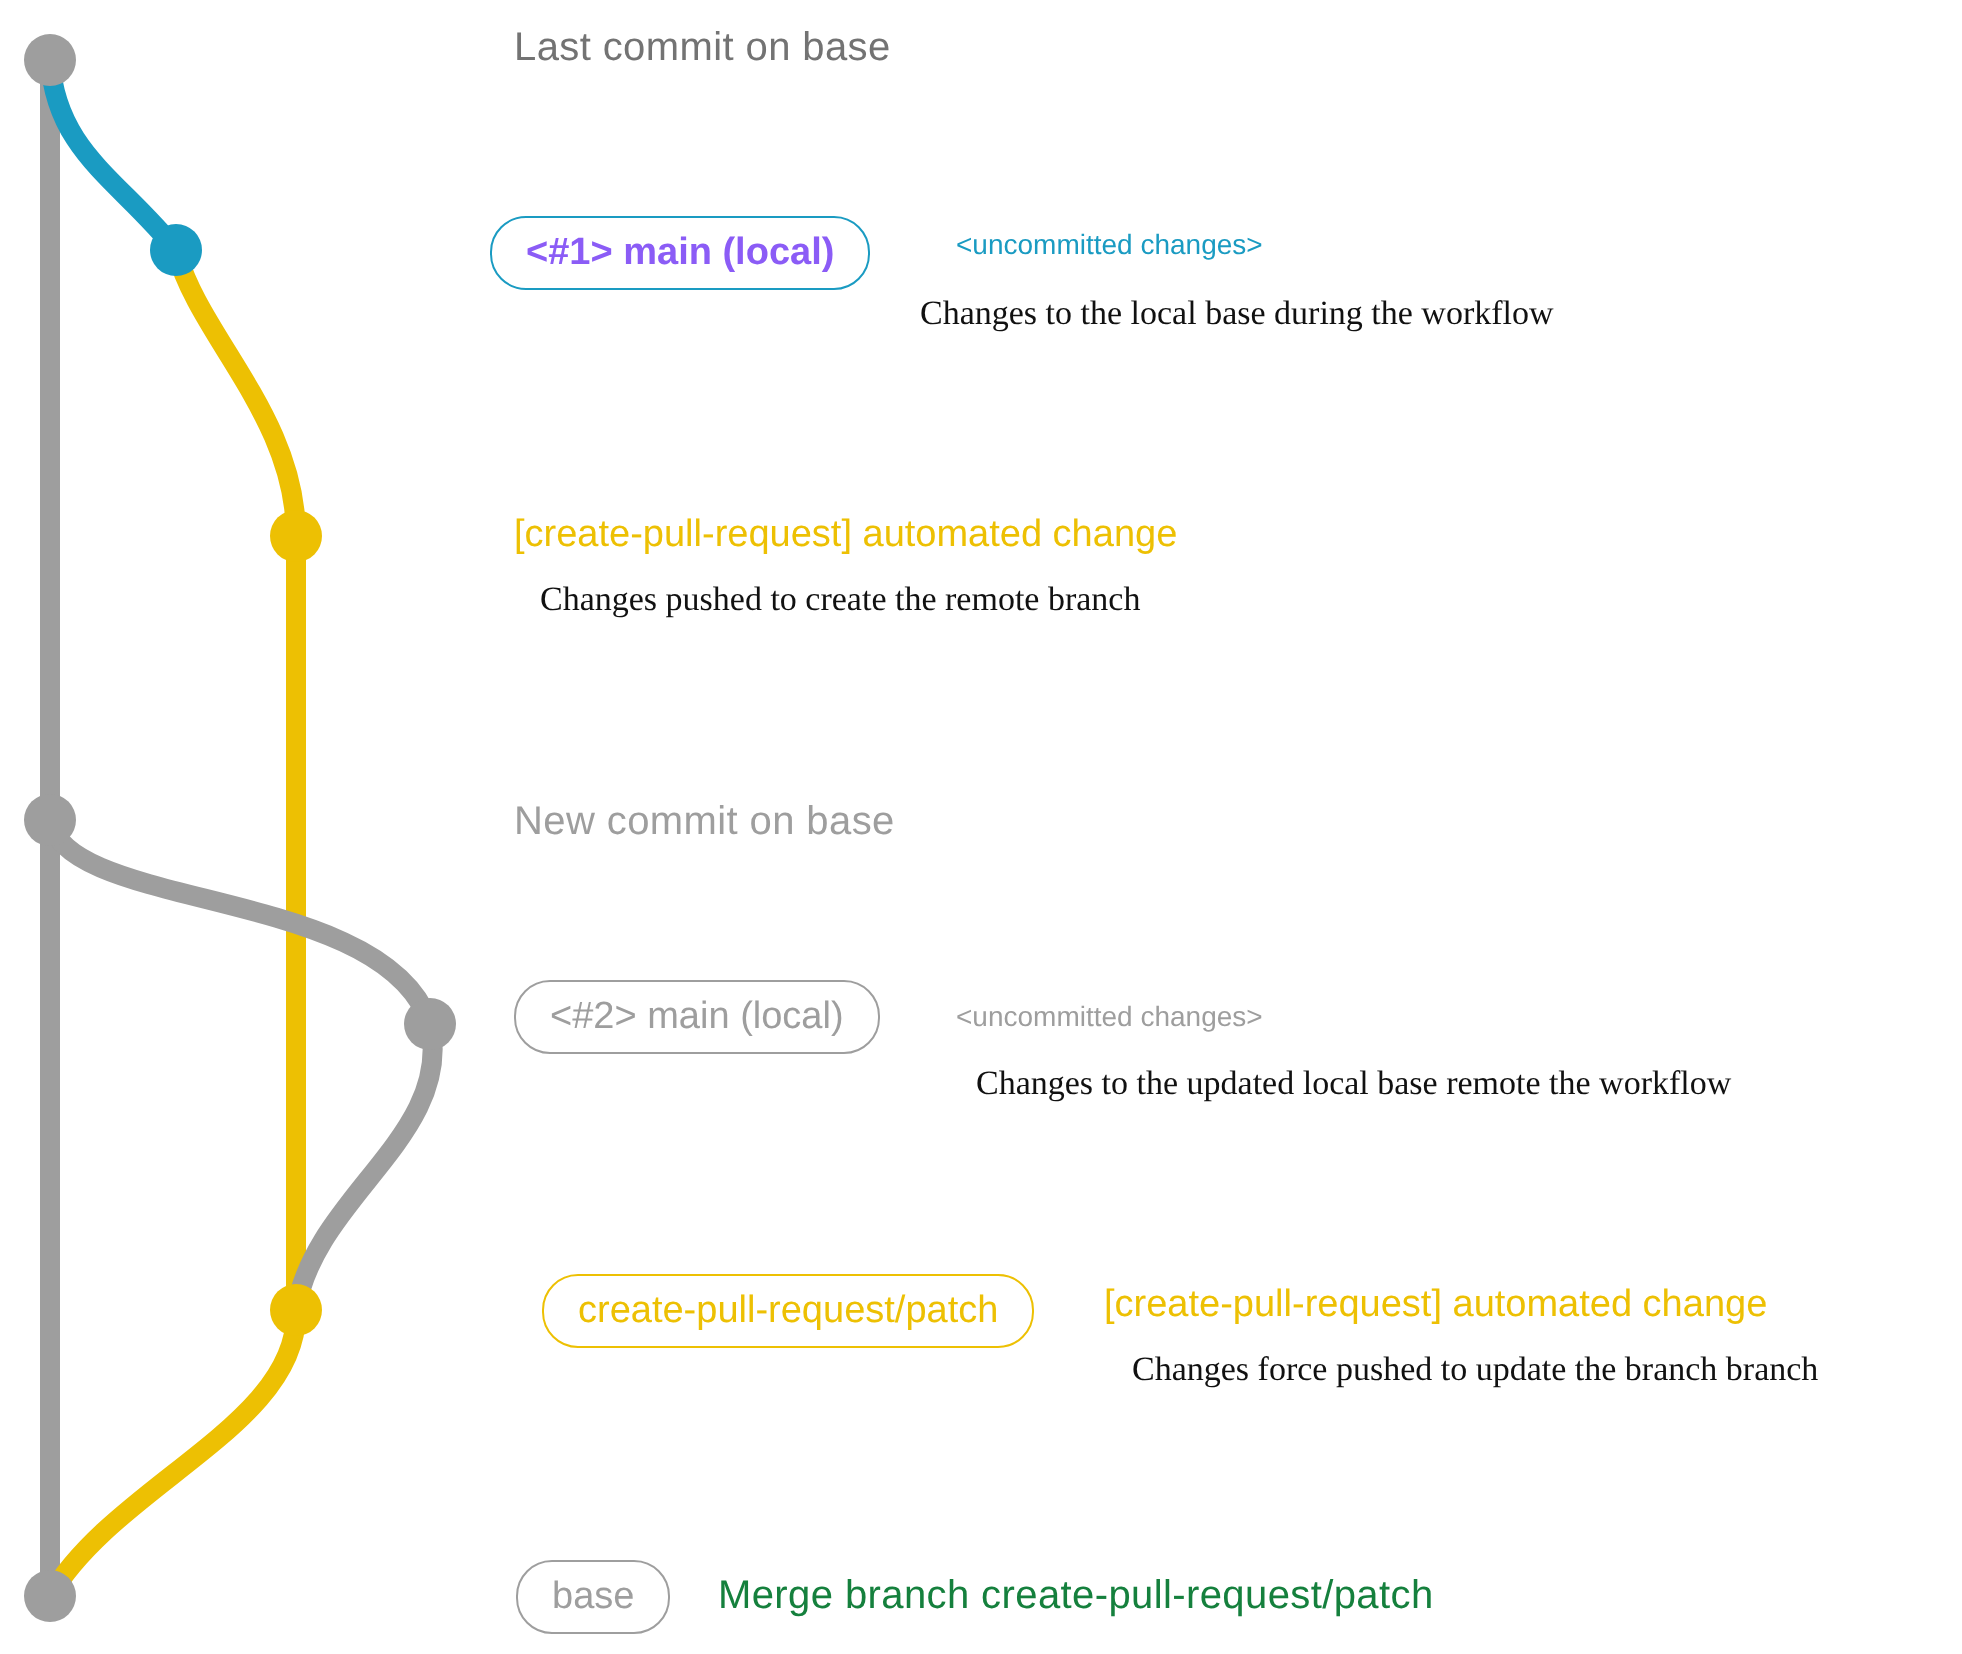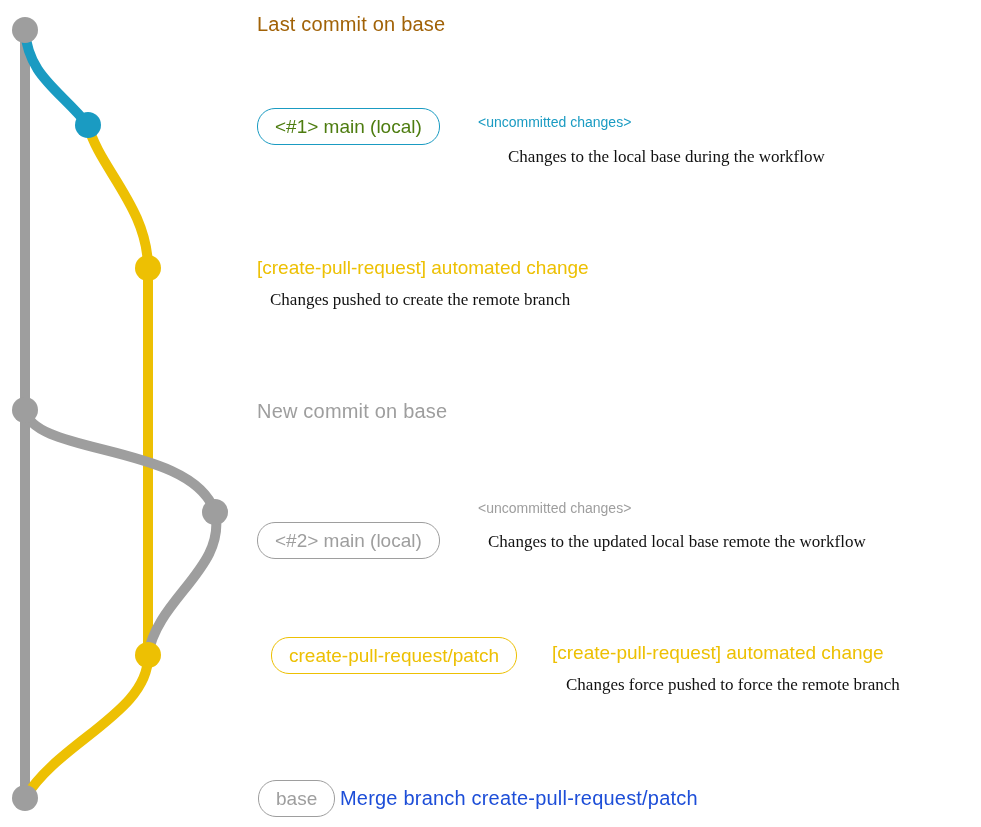--- a/index.html
+++ b/index.html
@@ -52,35 +52,35 @@
 
     <circle cx="25" cy="30" r="13" fill="#9e9e9e"></circle>
     <circle cx="88" cy="125" r="13" fill="#1a9bc2"></circle>
     <circle cx="148" cy="268" r="13" fill="#edc003"></circle>
     <circle cx="25" cy="410" r="13" fill="#9e9e9e"></circle>
     <circle cx="215" cy="512" r="13" fill="#9e9e9e"></circle>
     <circle cx="148" cy="655" r="13" fill="#edc003"></circle>
     <circle cx="25" cy="798" r="13" fill="#9e9e9e"></circle>
   </svg>
 
-  <div class="lbl h-label" style="left: 257px; top: 13px; color: #a16207;">Last commit on base</div>
+  <div class="lbl h-label" style="left: 257px; top: 13px; color: #737373;">Last commit on base</div>
 
-  <div class="tag-box" style="left: 257px; top: 108px; color: #4d7c0f; border-color: rgb(26, 155, 194);">&lt;#1&gt; main (local)</div>
+  <div class="tag-box" style="left: 245px; top: 108px; color: #8b5cf6; border-color: rgb(26, 155, 194); font-weight: bold;">&lt;#1&gt; main (local)</div>
   <div class="lbl status-lbl" style="left: 478px; top: 114px; color: rgb(26, 155, 194);">&lt;uncommitted changes&gt;</div>
-  <div class="lbl sub" style="left:508px; top:147px;">Changes to the local base during the workflow</div>
+  <div class="lbl sub" style="left:460px; top:147px;">Changes to the local base during the workflow</div>
 
   <div class="lbl title-lbl" style="left: 257px; top: 257px; color: rgb(237, 192, 3);">[create-pull-request] automated change</div>
   <div class="lbl h-label" style="left: 257px; top: 400px; color: rgb(158, 158, 158);">New commit on base</div>
 
   <div class="lbl sub" style="left:270px; top:290px;">Changes pushed to create the remote branch</div>
 
-  <div class="tag-box" style="left: 257px; top: 522px; color: rgb(158, 158, 158); border-color: rgb(158, 158, 158);">&lt;#2&gt; main (local)</div>
+  <div class="tag-box" style="left: 257px; top: 490px; color: rgb(158, 158, 158); border-color: rgb(158, 158, 158);">&lt;#2&gt; main (local)</div>
   <div class="lbl status-lbl" style="left: 478px; top: 500px; color: rgb(158, 158, 158);">&lt;uncommitted changes&gt;</div>
   <div class="lbl sub" style="left:488px; top:532px;">Changes to the updated local base remote the workflow</div>
 
   <div class="tag-box" style="left: 271px; top: 637px; color: rgb(237, 192, 3); border-color: rgb(237, 192, 3);">create-pull-request/patch</div>
   <div class="lbl title-lbl" style="left: 552px; top: 642px; color: rgb(237, 192, 3);">[create-pull-request] automated change</div>
-  <div class="lbl sub" style="left:566px; top:675px;">Changes force pushed to force the remote branch</div>
+  <div class="lbl sub" style="left:566px; top:675px;">Changes force pushed to update the branch branch</div>
 
   <div class="tag-box" style="left: 258px; top: 780px; color: rgb(158, 158, 158); border-color: rgb(158, 158, 158);">base</div>
-  <div class="lbl h-label" style="left: 340px; top: 787px; color: #1d4ed8;">Merge branch create-pull-request/patch</div>
+  <div class="lbl h-label" style="left: 359px; top: 787px; color: #15803d;">Merge branch create-pull-request/patch</div>
 
 </div>
 
 </body></html>

